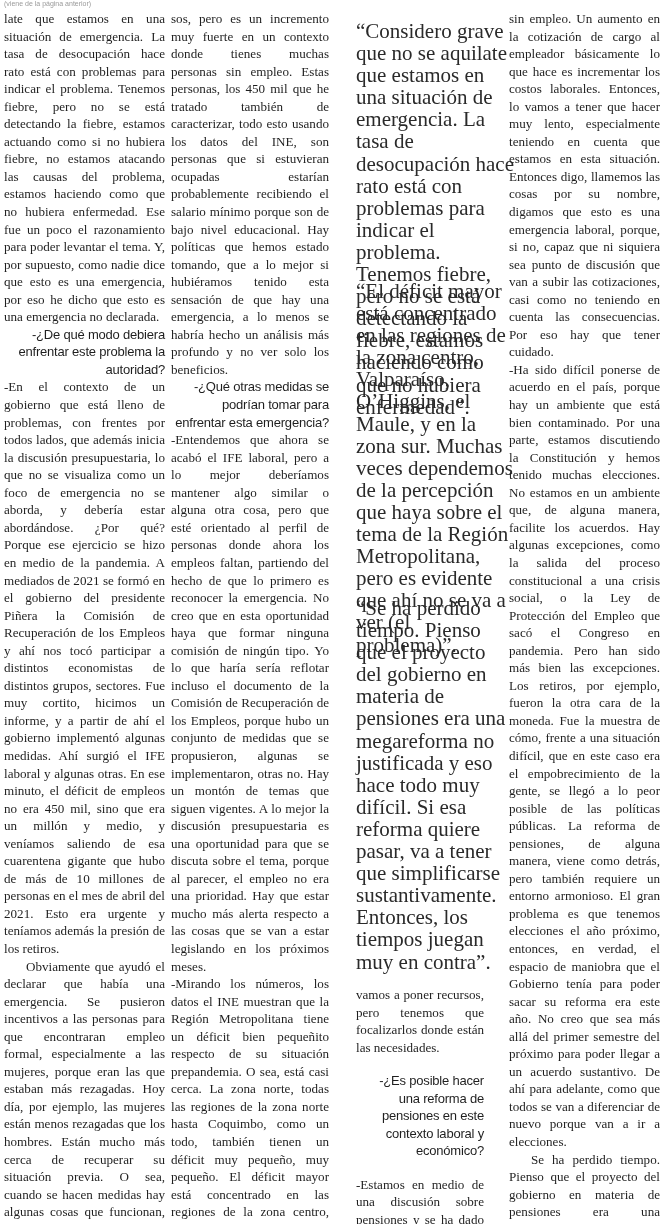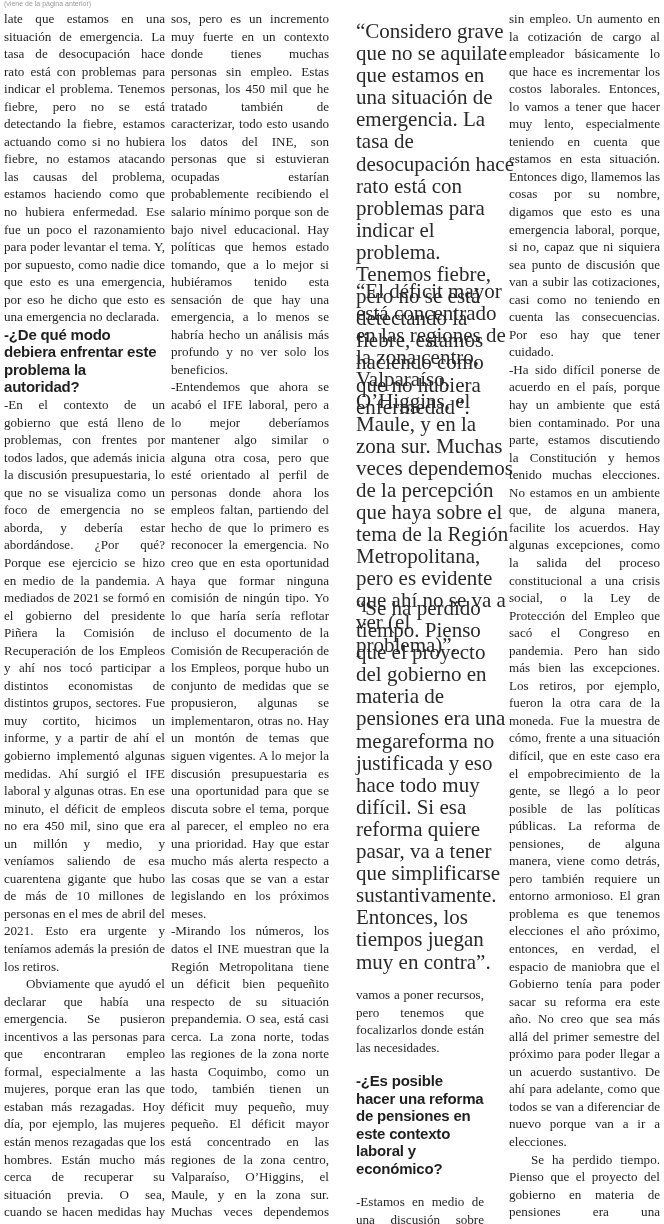--- a/index.html
+++ b/index.html
@@ -5,21 +5,21 @@
   html, body { margin: 0; padding: 0; background: #ffffff; }
   body { width: 664px; height: 1224px; overflow: hidden; position: relative; color: #1f1f1f; }
   .page { position: relative; width: 527px; height: 1224px; }
   .kicker { position: absolute; left: 4px; top: 0px; font-family: "Liberation Sans", sans-serif; font-size: 7px; color: #9a9a9a; line-height: 8px; white-space: nowrap; }
   .col { position: absolute; top: 10px; font-family: "Liberation Serif", serif; font-size: 13.1px; line-height: 17.55px; text-align: justify; hyphens: manual; }
   .col1 { left: 4px; width: 161px; }
   .col2 { left: 171px; width: 158px; top: 10px; }
   .col4 { left: 509px; width: 151px; }
   .col p { margin: 0; }
   .col p.indent { text-indent: 22px; }
-  .q { font-family: "Liberation Sans", sans-serif; font-weight: bold; font-size: 15px; line-height: 17.55px; text-align: left; letter-spacing: -0.2px; }
+  .q { font-family: "Liberation Sans", sans-serif; font-weight: normal; font-size: 13px; line-height: 17.55px; text-align: right; letter-spacing: -0.2px; }
   .pull { font-family: "Liberation Serif", serif; font-size: 21px; line-height: 22.1px; color: #2a2a2a; text-align: left; margin: 16px; }
   .pull1 { position: absolute; left: 340px; top: 4px; width: 160px; }
   .pull2 { position: absolute; left: 340px; top: 264px; width: 160px; font-family: Liberation Serif, serif; }
   .pull3 { position: absolute; left: 340px; top: 581px; width: 160px; }
   .col3b { position: absolute; left: 340px; top: 970px; width: 160px; font-family: "Liberation Serif", serif; font-size: 13.1px; line-height: 17.55px; text-align: justify; }
   .col3b p { margin: 16px; }
 </style>
 </head>
 <body>
 
@@ -29,20 +29,21 @@
 
   <div class="col col1">
     <p>late que estamos en una situación de emergencia. La tasa de desocupación hace rato está con problemas para indicar el problema. Tenemos fiebre, pero no se está detectando la fiebre, estamos actuando como si no hubiera fiebre, no estamos atacando las causas del problema, estamos haciendo como que no hubiera enfermedad. Ese fue un poco el razonamiento para poder levantar el tema. Y, por supuesto, como nadie dice que esto es una emergencia, por eso he dicho que esto es una emergencia no declarada.</p>
     <p class="q">-¿De qué modo debiera enfrentar este problema la autoridad?</p>
     <p>-En el contexto de un gobierno que está lleno de problemas, con frentes por todos lados, que además inicia la discusión presupuestaria, lo que no se visualiza como un foco de emergencia no se aborda, y debería estar abordándose. ¿Por qué? Porque ese ejercicio se hizo en medio de la pandemia. A mediados de 2021 se formó en el gobierno del presidente Piñera la Comisión de Recuperación de los Empleos y ahí nos tocó participar a distintos economistas de distintos grupos, sectores. Fue muy cortito, hicimos un informe, y a partir de ahí el gobierno implementó algunas medidas. Ahí surgió el IFE laboral y algunas otras. En ese minuto, el déficit de empleos no era 450 mil, sino que era un millón y medio, y veníamos saliendo de esa cuarentena gigante que hubo de más de 10 millones de personas en el mes de abril del 2021. Esto era urgente y teníamos además la presión de los retiros.</p>
     <p class="indent">Obviamente que ayudó el declarar que había una emergencia. Se pusieron incentivos a las personas para que encontraran empleo formal, especialmente a las mujeres, porque eran las que estaban más rezagadas. Hoy día, por ejemplo, las mujeres están menos rezagadas que los hombres. Están mucho más cerca de recuperar su situación previa. O sea, cuando se hacen medidas hay algunas cosas que funcionan, otras que no, pero en este caso funcionó. Pero luego entró esta desaceleración de la economía, este freno que obviamente fue necesario producto de la conducta irresponsable con los retiros, que le adicionó una presión enorme a la inflación. Lo que ahora estamos viendo producto de eso es el freno que tuvo que aplicar el Banco Central, y pasamos al aumento muy violento del salario mínimo, que el gobierno lo tomó como en su agenda. Se legisló, cierto, hacia adelante, y vamos en camino a los 500 mil pe-</p>
   </div>
 
   <div class="col col2">
     <p>sos, pero es un incremento muy fuerte en un contexto donde tienes muchas personas sin empleo. Estas personas, los 450 mil que he tratado también de caracterizar, todo esto usando los datos del INE, son personas que si estuvieran ocupadas estarían probablemente recibiendo el salario mínimo porque son de bajo nivel educacional. Hay políticas que hemos estado tomando, que a lo mejor si hubiéramos tenido esta sensación de que hay una emergencia, a lo menos se habría hecho un análisis más profundo y no ver solo los beneficios.</p>
+    <p class="q">-¿Qué otras medidas se podrían tomar para enfrentar esta emergencia?</p>
     <p>-Entendemos que ahora se acabó el IFE laboral, pero a lo mejor deberíamos mantener algo similar o alguna otra cosa, pero que esté orientado al perfil de personas donde ahora los empleos faltan, partiendo del hecho de que lo primero es reconocer la emergencia. No creo que en esta oportunidad haya que formar ninguna comisión de ningún tipo. Yo lo que haría sería reflotar incluso el documento de la Comisión de Recuperación de los Empleos, porque hubo un conjunto de medidas que se propusieron, algunas se implementaron, otras no. Hay un montón de temas que siguen vigentes. A lo mejor la discusión presupuestaria es una oportunidad para que se discuta sobre el tema, porque al parecer, el empleo no era una prioridad. Hay que estar mucho más alerta respecto a las cosas que se van a estar legislando en los próximos meses.</p>
     <p>-Mirando los números, los datos el INE muestran que la Región Metropolitana tiene un déficit bien pequeñito respecto de su situación prepandemia. O sea, está casi cerca. La zona norte, todas las regiones de la zona norte hasta Coquimbo, como un todo, también tienen un déficit muy pequeño, muy pequeño. El déficit mayor está concentrado en las regiones de la zona centro, Valparaíso, O’Higgins, el Maule, y en la zona sur. Muchas veces dependemos de la percepción que haya sobre el tema de la Región Metropolitana, pero es evidente que ahí no se va a ver (el problema), porque los datos lo que están mostrando es que efectivamente esto tiene una dimensión regional. Por ejemplo, si tú me invitaras a mirar el IFE y dónde se podría poner un IFE, está súper claro en los datos que en este minuto hay que poner un IFE en regiones. No tiene por qué ser en todas partes, porque</p>
   </div>
 
   <p class="pull pull1">“Considero grave que no se aquilate que estamos en una situación de emergencia. La tasa de desocupación hace rato está con problemas para indicar el problema. Tenemos fiebre, pero no se está detectando la fiebre, estamos haciendo como que no hubiera enfermedad”.</p>
   <p class="pull pull2">“El déficit mayor está concentrado en las regiones de la zona centro, Valparaíso, O’Higgins, el Maule, y en la zona sur. Muchas veces dependemos de la percepción que haya sobre el tema de la Región Metropolitana, pero es evidente que ahí no se va a ver (el problema)”.</p>
   <p class="pull pull3">“Se ha perdido tiempo. Pienso que el proyecto del gobierno en materia de pensiones era una megareforma no justificada y eso hace todo muy difícil. Si esa reforma quiere pasar, va a tener que simplificarse sustantivamente. Entonces, los tiempos juegan muy en contra”.</p>
 
   <div class="col3b">
     <p>vamos a poner recursos, pero tenemos que focalizarlos donde están las necesidades.</p>

